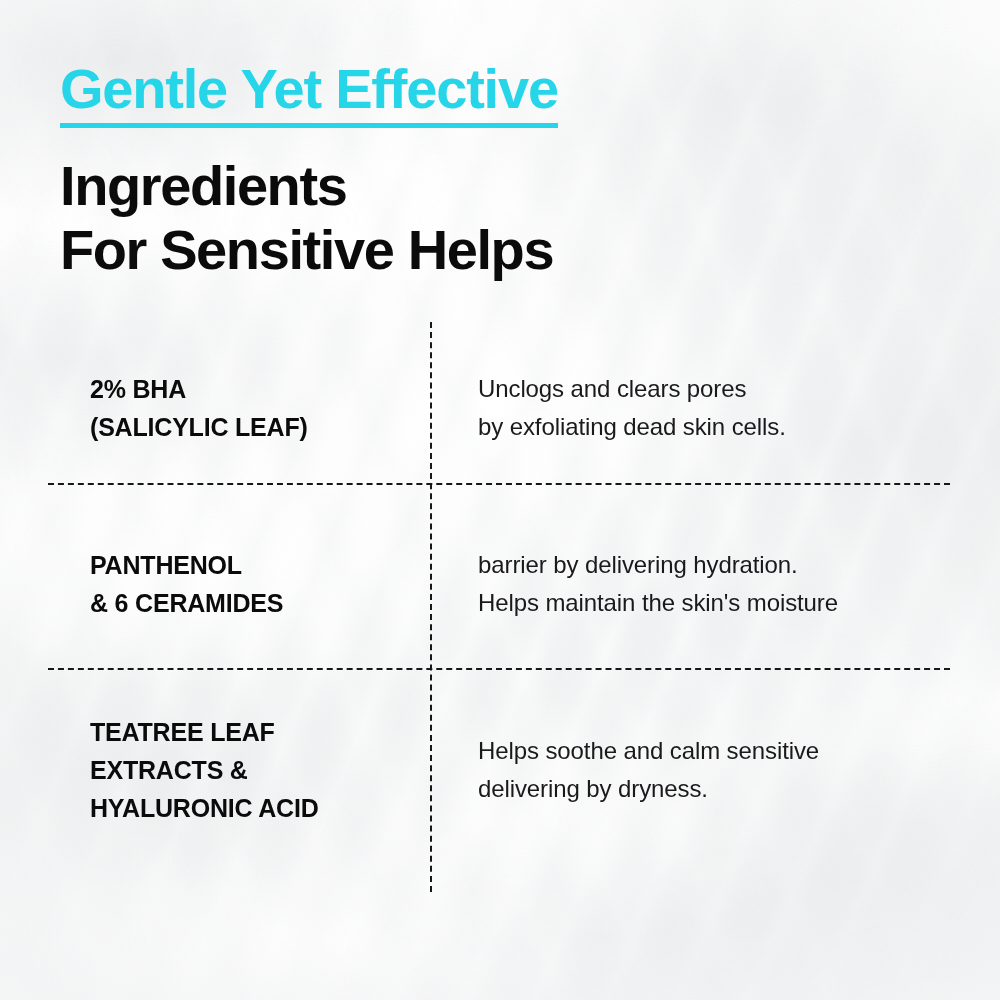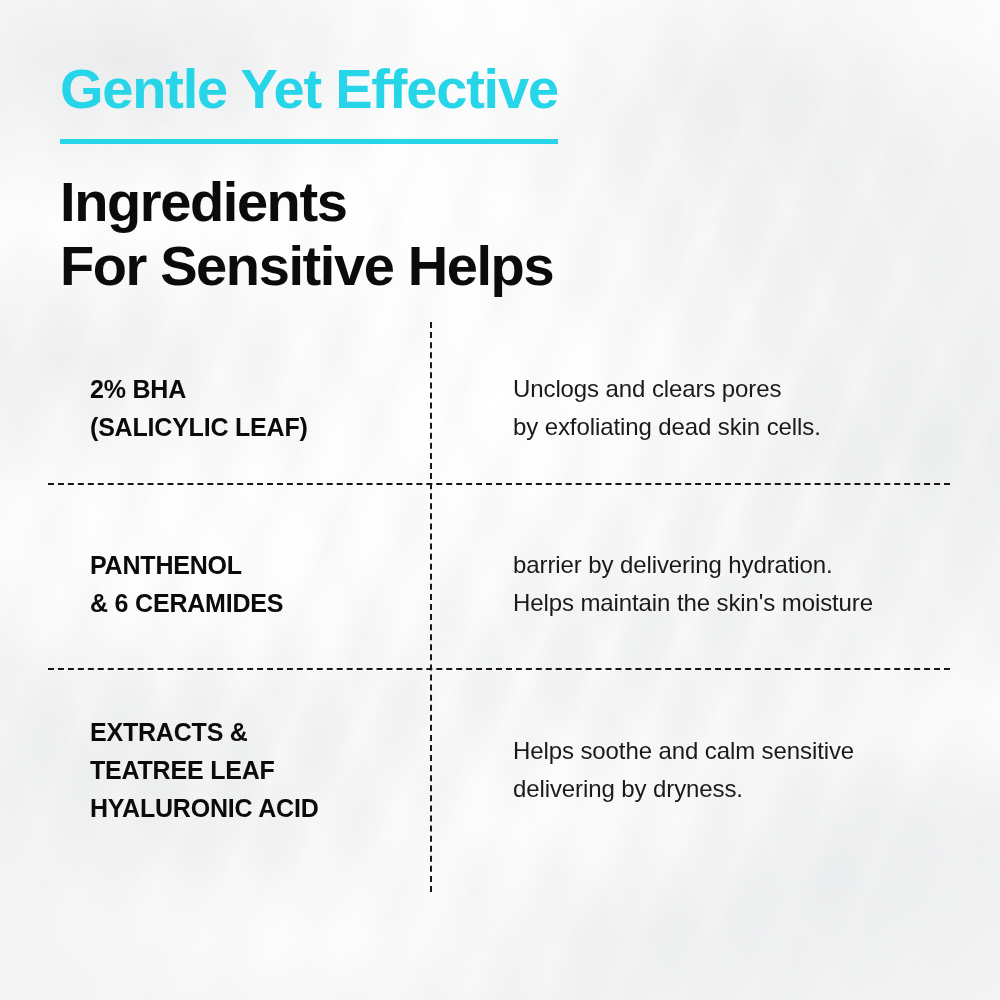--- a/index.html
+++ b/index.html
@@ -98,21 +98,21 @@
     top: 58px;
     width: 880px;
   }
   .headline-accent {
     display: inline-block;
     font-size: 56px;
     line-height: 62px;
     font-weight: bold;
     letter-spacing: -1.2px;
     color: #26d5e8;
-    padding-bottom: 19px;
+    padding-bottom: 3px;
     border-bottom: 5px solid #26d5e8;
     margin-bottom: 6px;
     white-space: nowrap;
   }
   .headline-main {
     font-size: 56px;
     line-height: 64px;
     font-weight: bold;
     letter-spacing: -1.4px;
     color: #0b0b0c;
@@ -147,21 +147,20 @@
   }
   .h-divider.d1 { top: 161px; }
   .h-divider.d2 { top: 346px; }
 
   .row {
     position: absolute;
     left: 0;
     width: 904px;
     display: flex;
     align-items: center;
-    gap: 35px;
   }
   .row.r1 { top: 22px;  height: 128px; }
   .row.r2 { top: 196px; height: 132px; }
   .row.r3 { top: 378px; height: 140px; }
 
   .cell-name {
     width: 382px;
     padding-left: 42px;
     box-sizing: border-box;
     font-size: 25px;
@@ -227,22 +226,22 @@
         <span>&amp; 6 CERAMIDES</span>
       </div>
       <div class="cell-desc">
         <span>barrier by delivering hydration.</span>
         <span>Helps maintain the skin's moisture</span>
       </div>
     </div>
 
     <div class="row r3">
       <div class="cell-name">
+        <span>TEATREE LEAF</span>
         <span>EXTRACTS &amp;</span>
-        <span>TEATREE LEAF</span>
         <span>HYALURONIC ACID</span>
       </div>
       <div class="cell-desc">
         <span>Helps soothe and calm sensitive</span>
         <span>delivering by dryness.</span>
       </div>
     </div>
 
   </div>
 </div>

